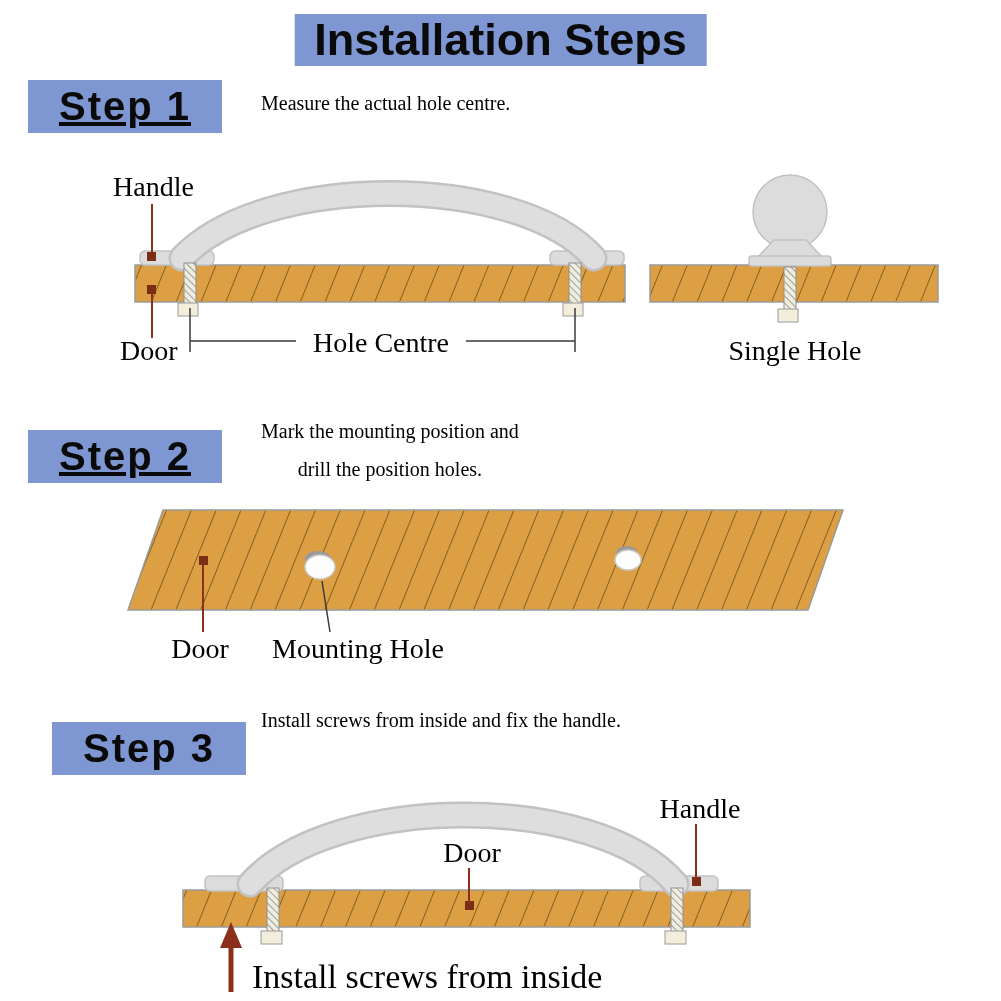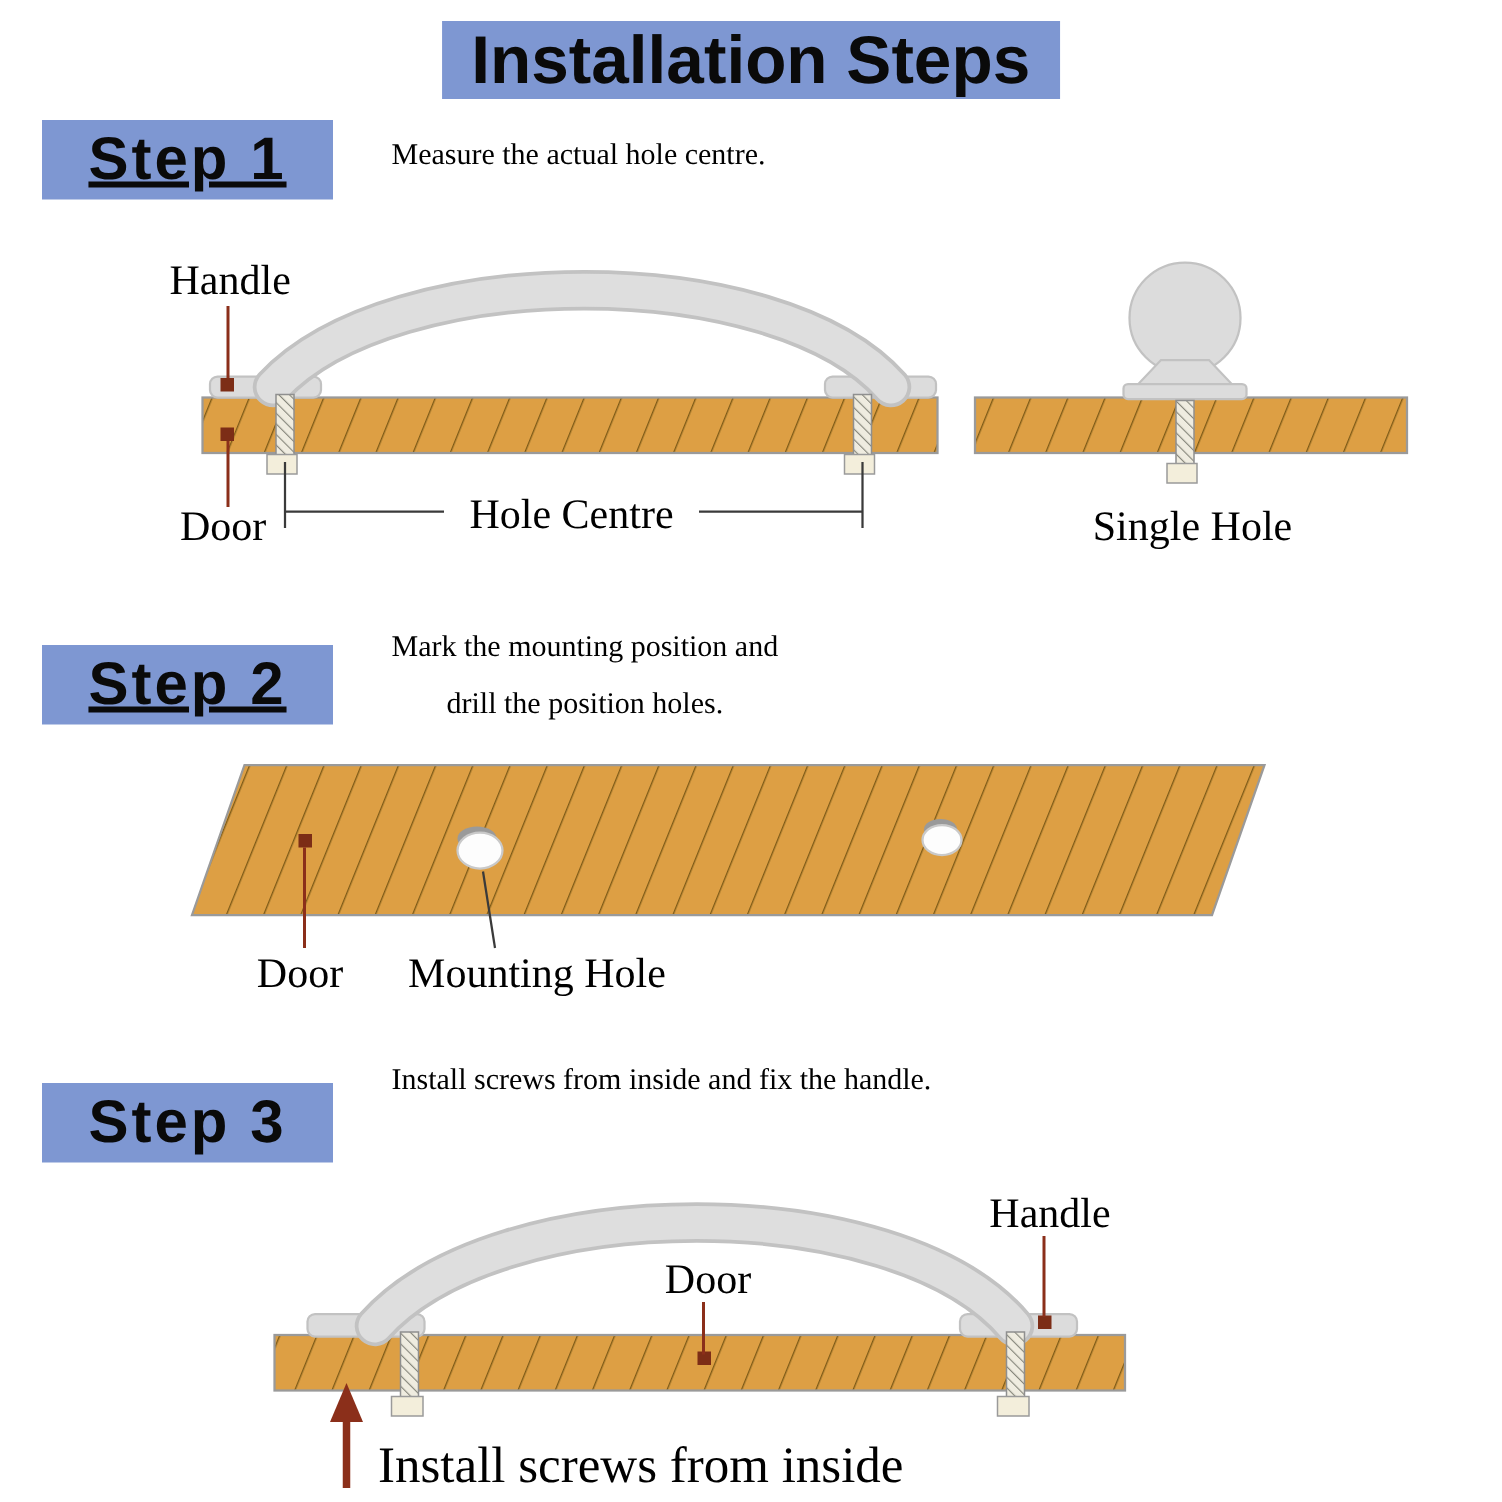--- a/index.html
+++ b/index.html
@@ -129,16 +129,16 @@
 
   <div class="stepbox" style="top:80px;text-decoration:underline;">Step 1</div>
   <div class="steptext" style="top:84px;">Measure the actual hole centre.</div>
 
   <div class="stepbox" style="top:430px;text-decoration:underline;">Step 2</div>
   <div class="steptext" style="top:412px;text-align:center;">
     <div>Mark the mounting position and</div>
     <div>drill the position holes.</div>
   </div>
 
-  <div class="stepbox" style="top:722px;">Step 3</div>
+  <div class="stepbox" style="top:722px;margin-left:24px;">Step 3</div>
   <div class="steptext" style="top:701px;">Install screws from inside and fix the handle.</div>
 
 </div>
 
 </body></html>

